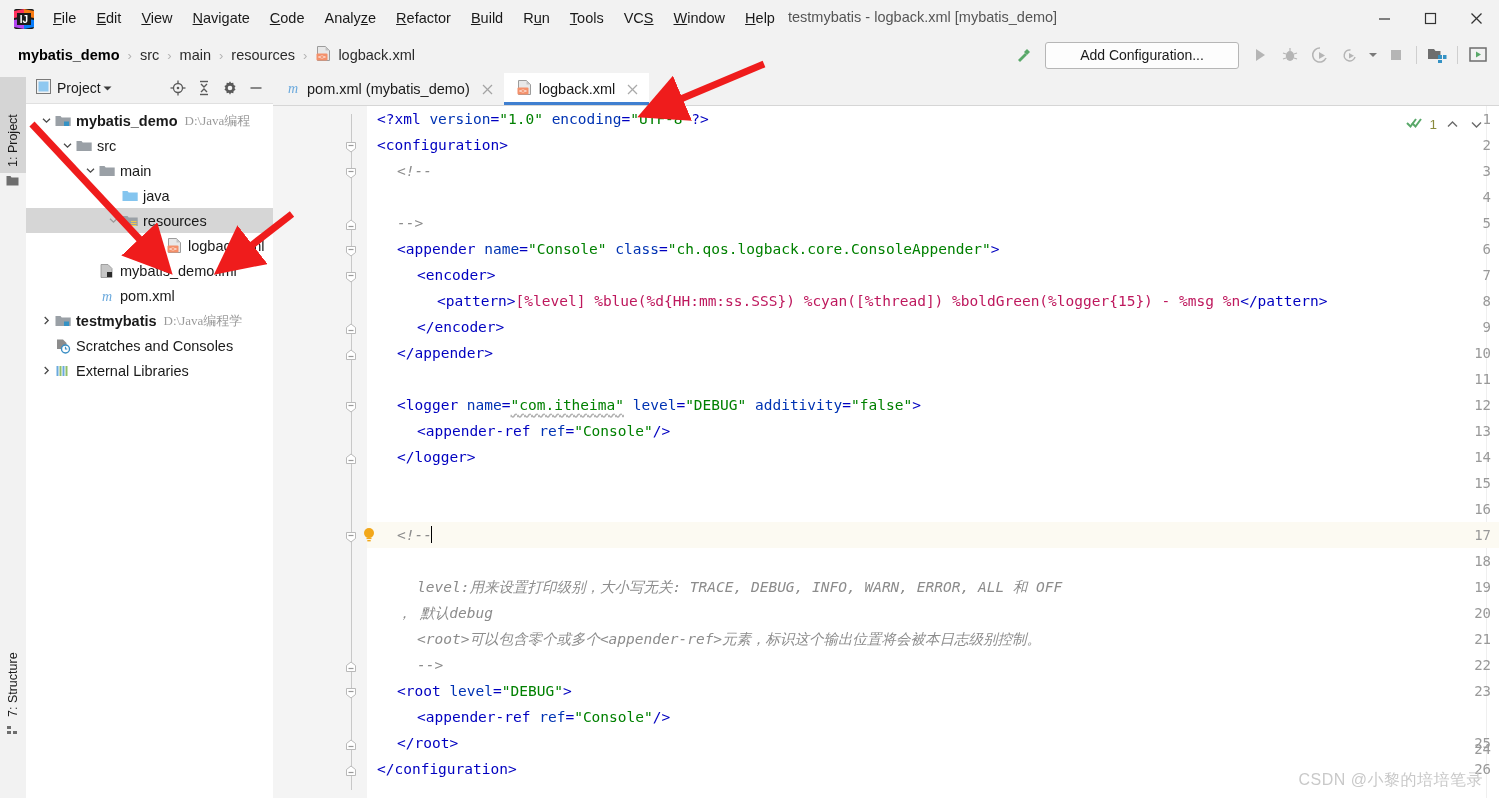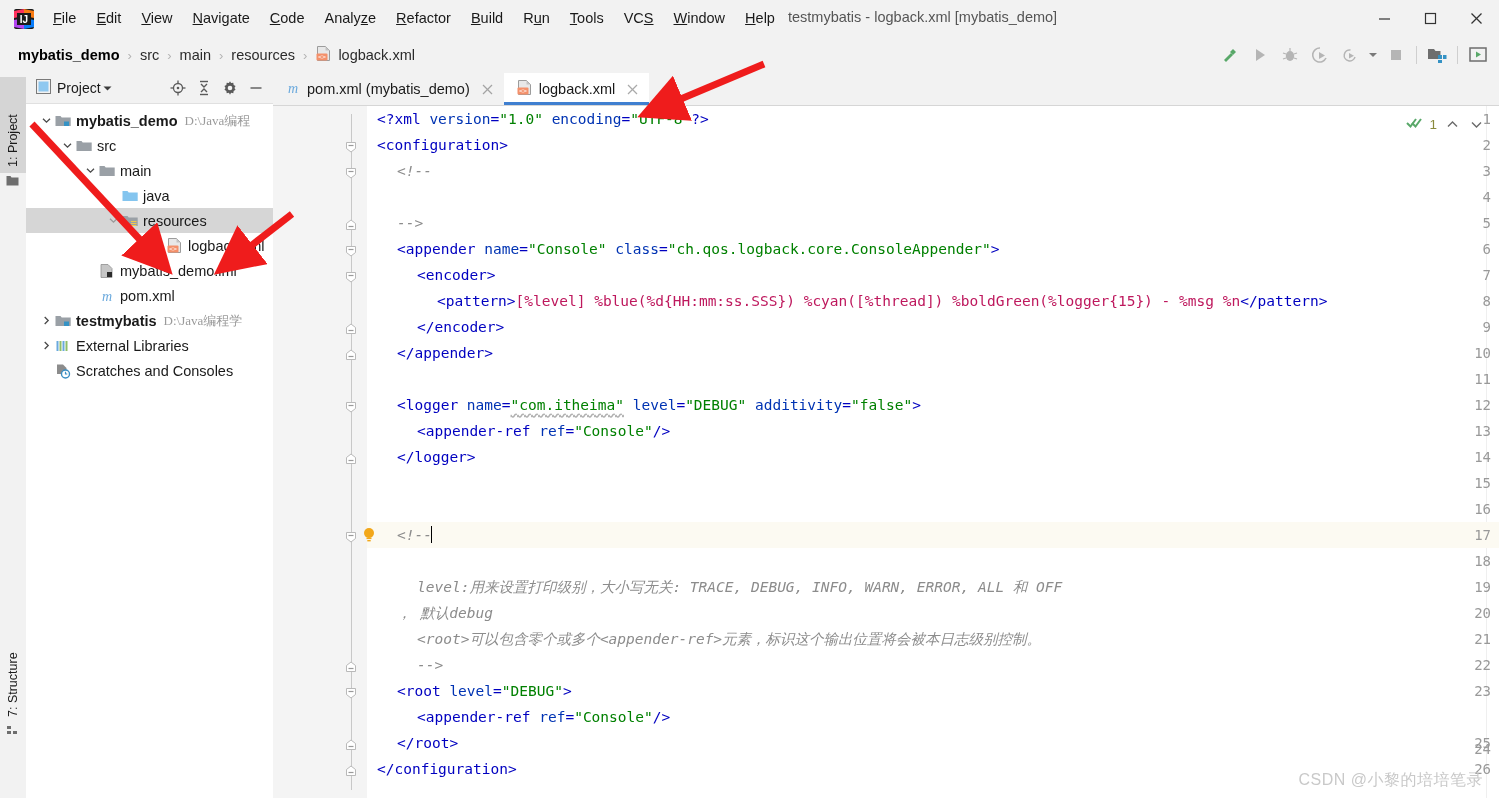--- a/index.html
+++ b/index.html
@@ -267,20 +267,21 @@
       </div>
     </div>
 
     <div class="navtools">
       <div class="ntbtn">
         <svg width="20" height="20" viewBox="0 0 20 20">
           <path d="M4 15 L11 8 L13 10 L6 17 Z" fill="#59a869"></path>
           <path d="M10 7 L13 4 L16 7 L13 10 Z" fill="#59a869"></path>
         </svg>
       </div>
+      <div class="addconfig">Add Configuration...</div>
       <div class="ntbtn">
         <svg width="18" height="18" viewBox="0 0 18 18">
             <path d="M5 3 L14 9 L5 15 Z" fill="#b5b5b5"></path>
           </svg>
       </div>
       <div class="ntbtn">
         <svg width="18" height="18" viewBox="0 0 18 18">
           <ellipse cx="9" cy="10" rx="4.2" ry="5" fill="#b5b5b5"></ellipse>
           <line x1="2" y1="7" x2="5" y2="8" stroke="#b5b5b5" stroke-width="1.2"></line>
           <line x1="16" y1="7" x2="13" y2="8" stroke="#b5b5b5" stroke-width="1.2"></line>
@@ -516,46 +517,46 @@
         <span class="ticon">
           <svg width="16" height="16" viewBox="0 0 16 16">
               <path d="M0.5 3 h5 l1.2 1.6 h9 v8.4 h-15.2 z" fill="#9aa0a6"></path>
               <rect x="9" y="8.5" width="5" height="4.5" fill="#3592c4"></rect>
             </svg>
         </span>
         <span class="tlabel b">testmybatis</span>
         <span class="tpath">D:\Java编程学</span>
       </div>
 
+      <div class="trow" style="padding-left:28px;">
+        <span class="ticon">
+          <svg width="16" height="16" viewBox="0 0 16 16">
+            <path d="M2 1.5 h6 l3.5 3.5 v6 h-9.5 z" fill="#8c8c8c"></path>
+            <circle cx="10.5" cy="11" r="4" fill="#ffffff" stroke="#3a8ec4" stroke-width="1.4"></circle>
+            <path d="M10.5 8.8 v2.2 h1.8" fill="none" stroke="#3a8ec4" stroke-width="1.2"></path>
+          </svg>
+        </span>
+        <span class="tlabel">Scratches and Consoles</span>
+      </div>
+
       <div class="trow" style="padding-left:12px;">
         <span class="arrow">
           <svg width="9" height="9" viewBox="0 0 9 9">
               <path d="M2.7 1 L6.2 4.5 L2.7 8" fill="none" stroke="#4a4a4a" stroke-width="1.3"></path>
             </svg>
         </span>
         <span class="ticon">
           <svg width="16" height="16" viewBox="0 0 16 16">
             <rect x="1.5" y="3" width="2" height="10" fill="#6aa9dd"></rect>
             <rect x="4.5" y="3" width="2" height="10" fill="#8fbf6a"></rect>
             <rect x="7.5" y="3" width="2" height="10" fill="#6aa9dd"></rect>
             <rect x="10.5" y="3" width="2" height="10" fill="#8fbf6a"></rect>
           </svg>
         </span>
         <span class="tlabel">External Libraries</span>
-      </div>
-
-      <div class="trow" style="padding-left:28px;">
-        <span class="ticon">
-          <svg width="16" height="16" viewBox="0 0 16 16">
-            <path d="M2 1.5 h6 l3.5 3.5 v6 h-9.5 z" fill="#8c8c8c"></path>
-            <circle cx="10.5" cy="11" r="4" fill="#ffffff" stroke="#3a8ec4" stroke-width="1.4"></circle>
-            <path d="M10.5 8.8 v2.2 h1.8" fill="none" stroke="#3a8ec4" stroke-width="1.2"></path>
-          </svg>
-        </span>
-        <span class="tlabel">Scratches and Consoles</span>
       </div>
 
     </div>
   </div>
 
   <div class="editor">
 
     <div class="tabbar">
       <div class="tab">
         <span>

